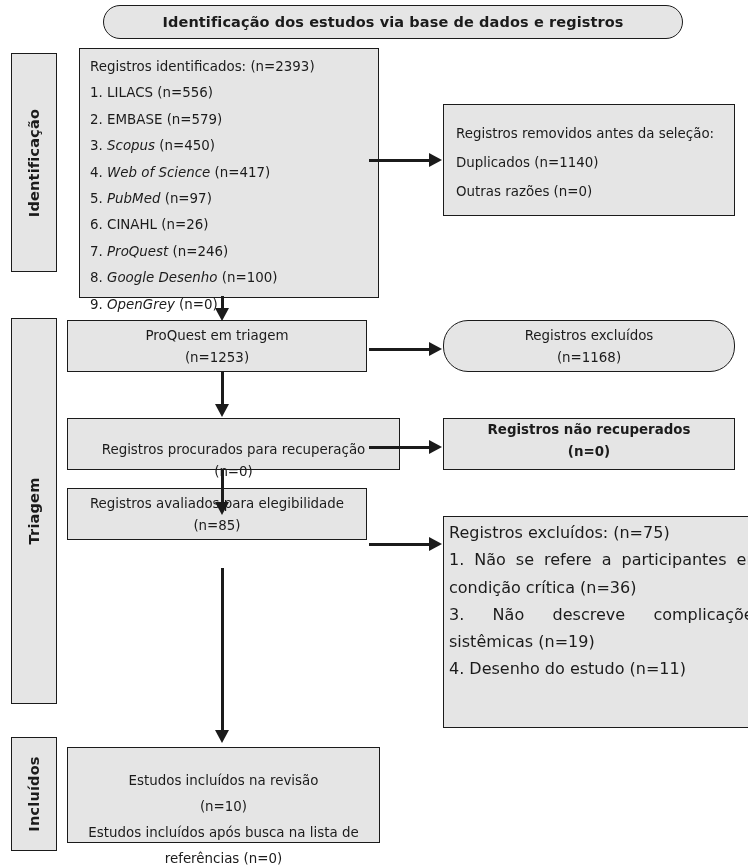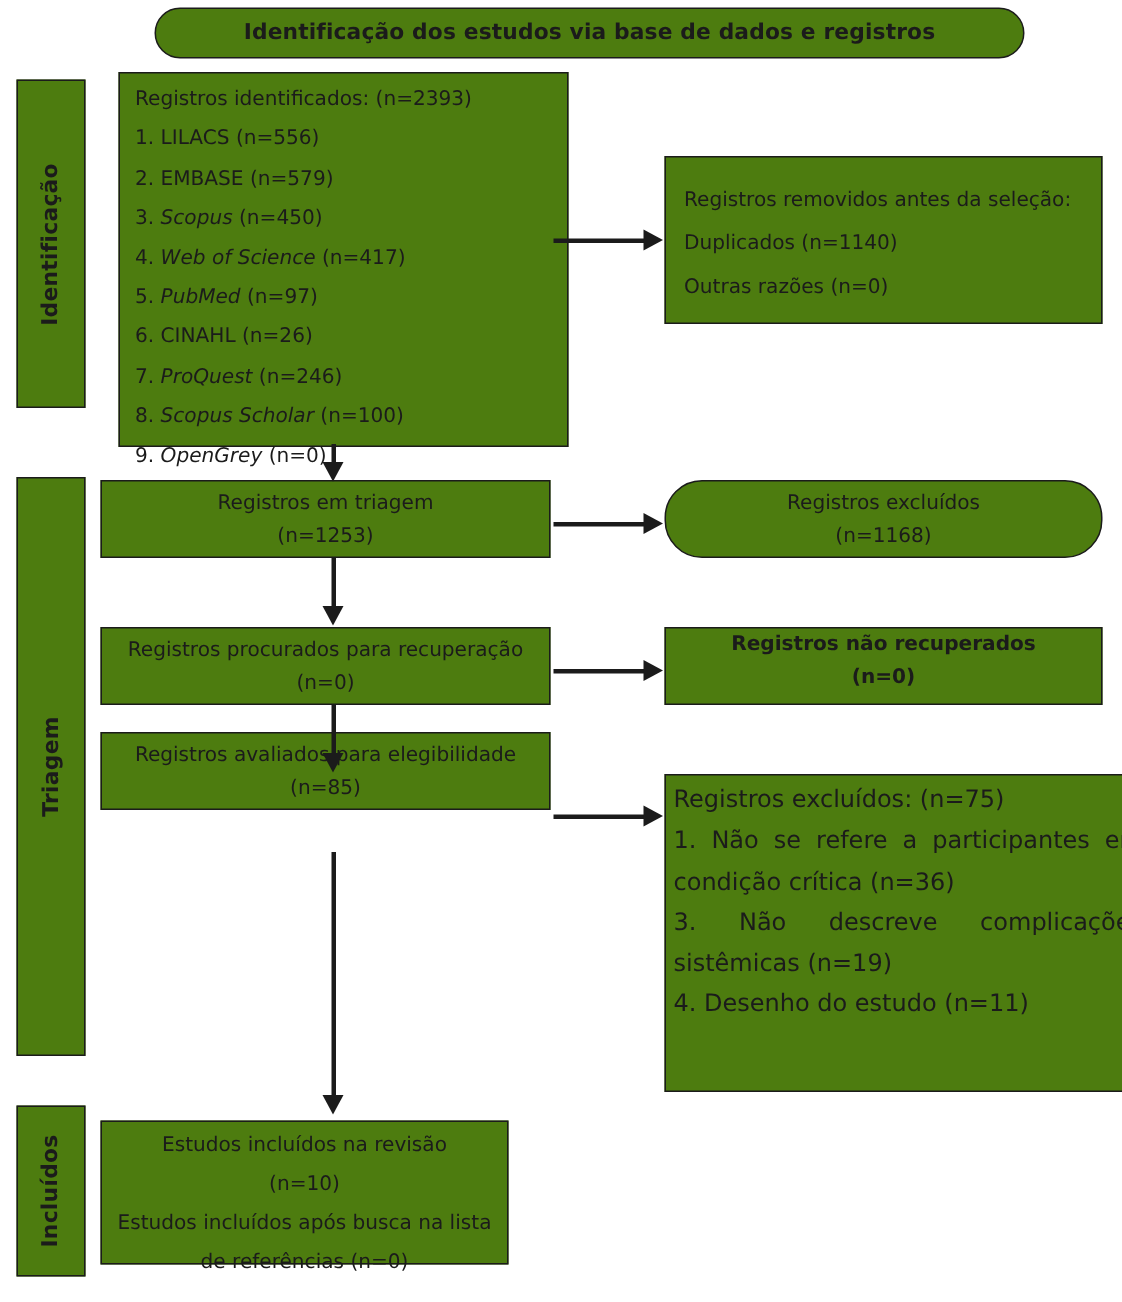--- a/index.html
+++ b/index.html
@@ -14,21 +14,21 @@
     font-family: "DejaVu Sans", "Liberation Sans", sans-serif;
     color: #1b1b1b;
     overflow: hidden;
   }
 
   
   .node {
     position: absolute;
     box-sizing: border-box;
     border: 1.6px solid #1b1b1b;
-    background: #4d7c0f;
+    background: #e5e5e5;
   }
 
   
   .banner {
     left: 103px;
     top: 5px;
     width: 580px;
     height: 34px;
     border-radius: 17px;
     display: flex;
@@ -108,24 +108,24 @@
     height: 52px;
     line-height: 22px;
     padding-top: 4px;
     border-radius: 25px;
   }
 
   
   .box-sought {
     left: 67px;
     top: 418px;
-    width: 300px;
-    height: 52px;
-    line-height: 22px;
-    padding-top: 4px;
+    width: 333px;
+    height: 52px;
+    line-height: 22px;
+    padding-top: 20px;
   }
   .box-notretrieved {
     left: 443px;
     top: 418px;
     width: 292px;
     height: 52px;
     line-height: 22px;
     padding-top: 0;
     font-weight: bold;
   }
@@ -151,24 +151,24 @@
   .box-excluded-reasons .wrapline {
     display: block;
     text-align: justify;
     text-justify: inter-word;
   }
 
   
   .box-included {
     left: 67px;
     top: 747px;
-    width: 272px;
+    width: 313px;
     height: 96px;
     line-height: 26px;
-    padding-top: 3px;
+    padding-top: 20px;
   }
 
   
   .conn { position: absolute; background: #1b1b1b; }
   .conn-h { height: 2.6px; }
   .conn-v { width: 2.6px; }
   .arrowhead {
     position: absolute;
     width: 0; height: 0;
   }
@@ -203,33 +203,33 @@
 <div class="node box box-sources">
   <div class="line">Registros identificados: (n=2393)</div>
   <div id="sources-list">
       <div class="line"><span>1. </span><span>LILACS</span><span> (n=556)</span></div>
       <div class="line"><span>2. </span><span>EMBASE</span><span> (n=579)</span></div>
       <div class="line"><span>3. </span><em>Scopus</em><span> (n=450)</span></div>
       <div class="line"><span>4. </span><em>Web of Science</em><span> (n=417)</span></div>
       <div class="line"><span>5. </span><em>PubMed</em><span> (n=97)</span></div>
       <div class="line"><span>6. </span><span>CINAHL</span><span> (n=26)</span></div>
       <div class="line"><span>7. </span><em>ProQuest</em><span> (n=246)</span></div>
-      <div class="line"><span>8. </span><em>Scopus Scholar</em><span> (n=100)</span></div>
+      <div class="line"><span>8. </span><em>Google Desenho</em><span> (n=100)</span></div>
       <div class="line"><span>9. </span><em>OpenGrey</em><span> (n=0)</span></div>
     </div>
 </div>
 
 <div class="node box box-removed">
   <div class="line">Registros removidos antes da seleção:</div>
   <div class="line">Duplicados (n=1140)</div>
   <div class="line">Outras razões (n=0)</div>
 </div>
 
 <div class="node box center box-screened">
-  <div class="line">Registros em triagem</div>
+  <div class="line">ProQuest em triagem</div>
   <div class="line">(n=1253)</div>
 </div>
 <div class="node box center box-excluded-1">
   <div class="line">Registros excluídos</div>
   <div class="line">(n=1168)</div>
 </div>
 
 <div class="node box center box-sought">
   <div class="line">Registros procurados para recuperação</div>
   <div class="line">(n=0)</div>

